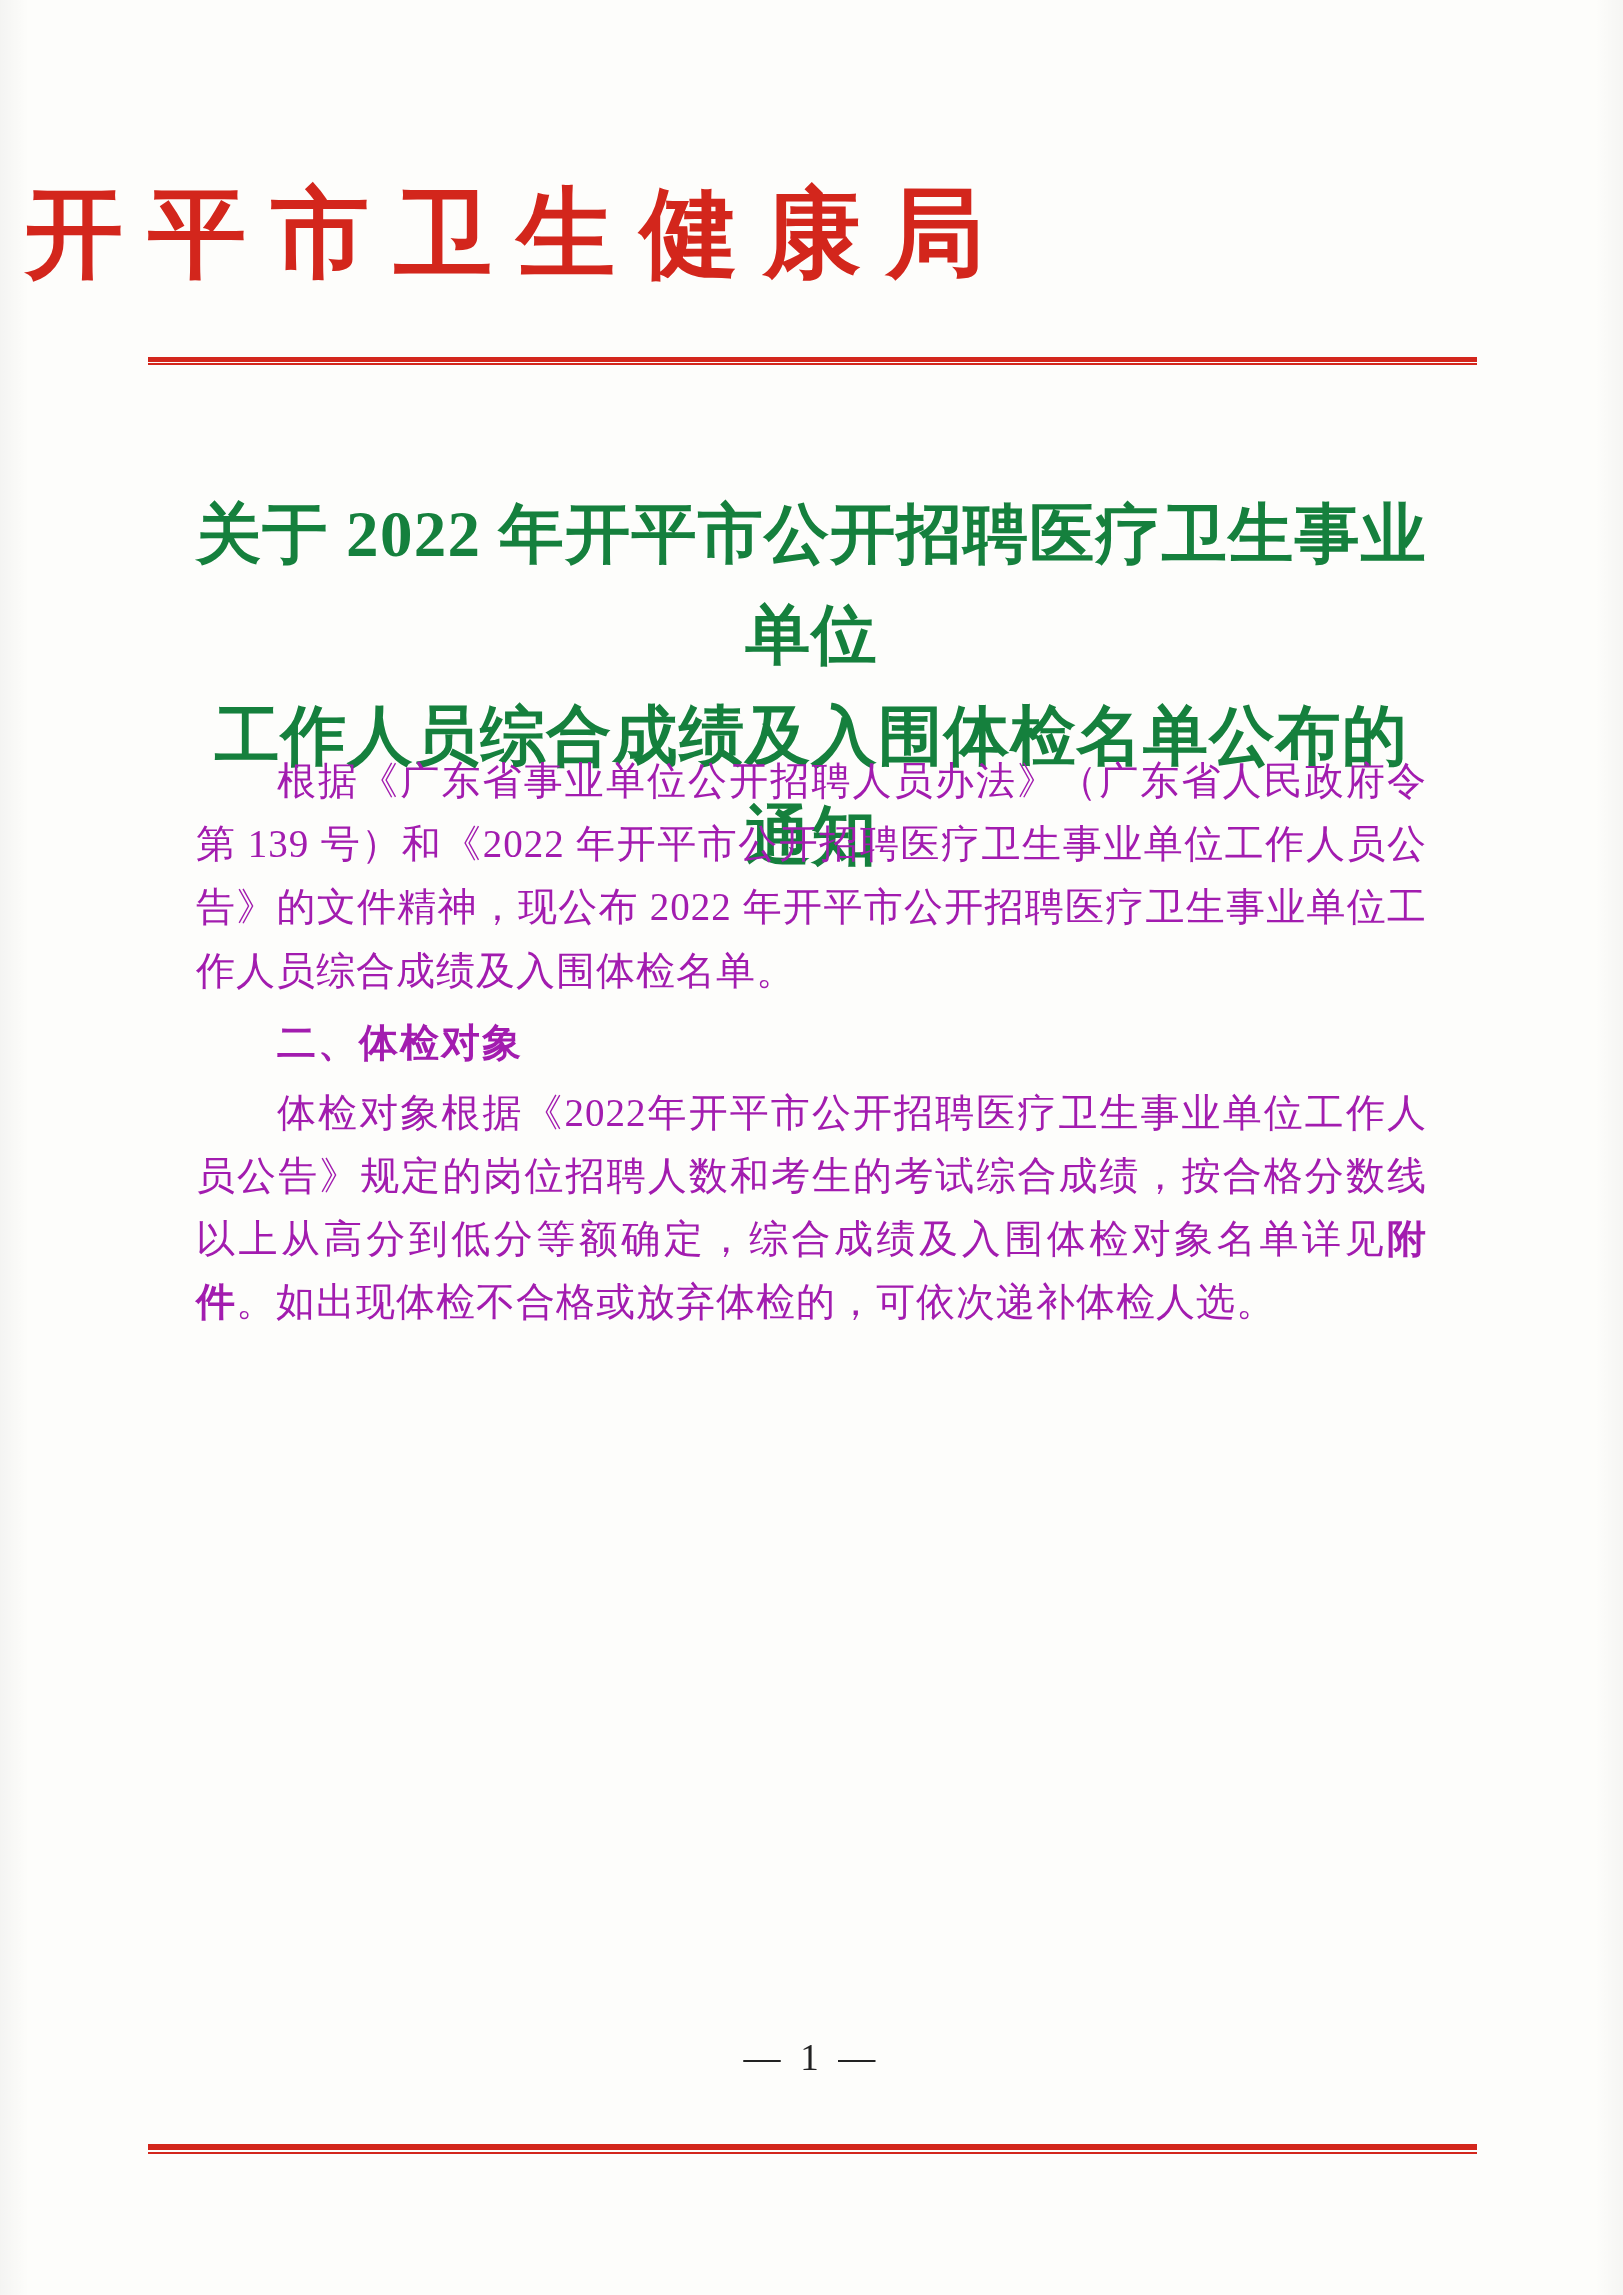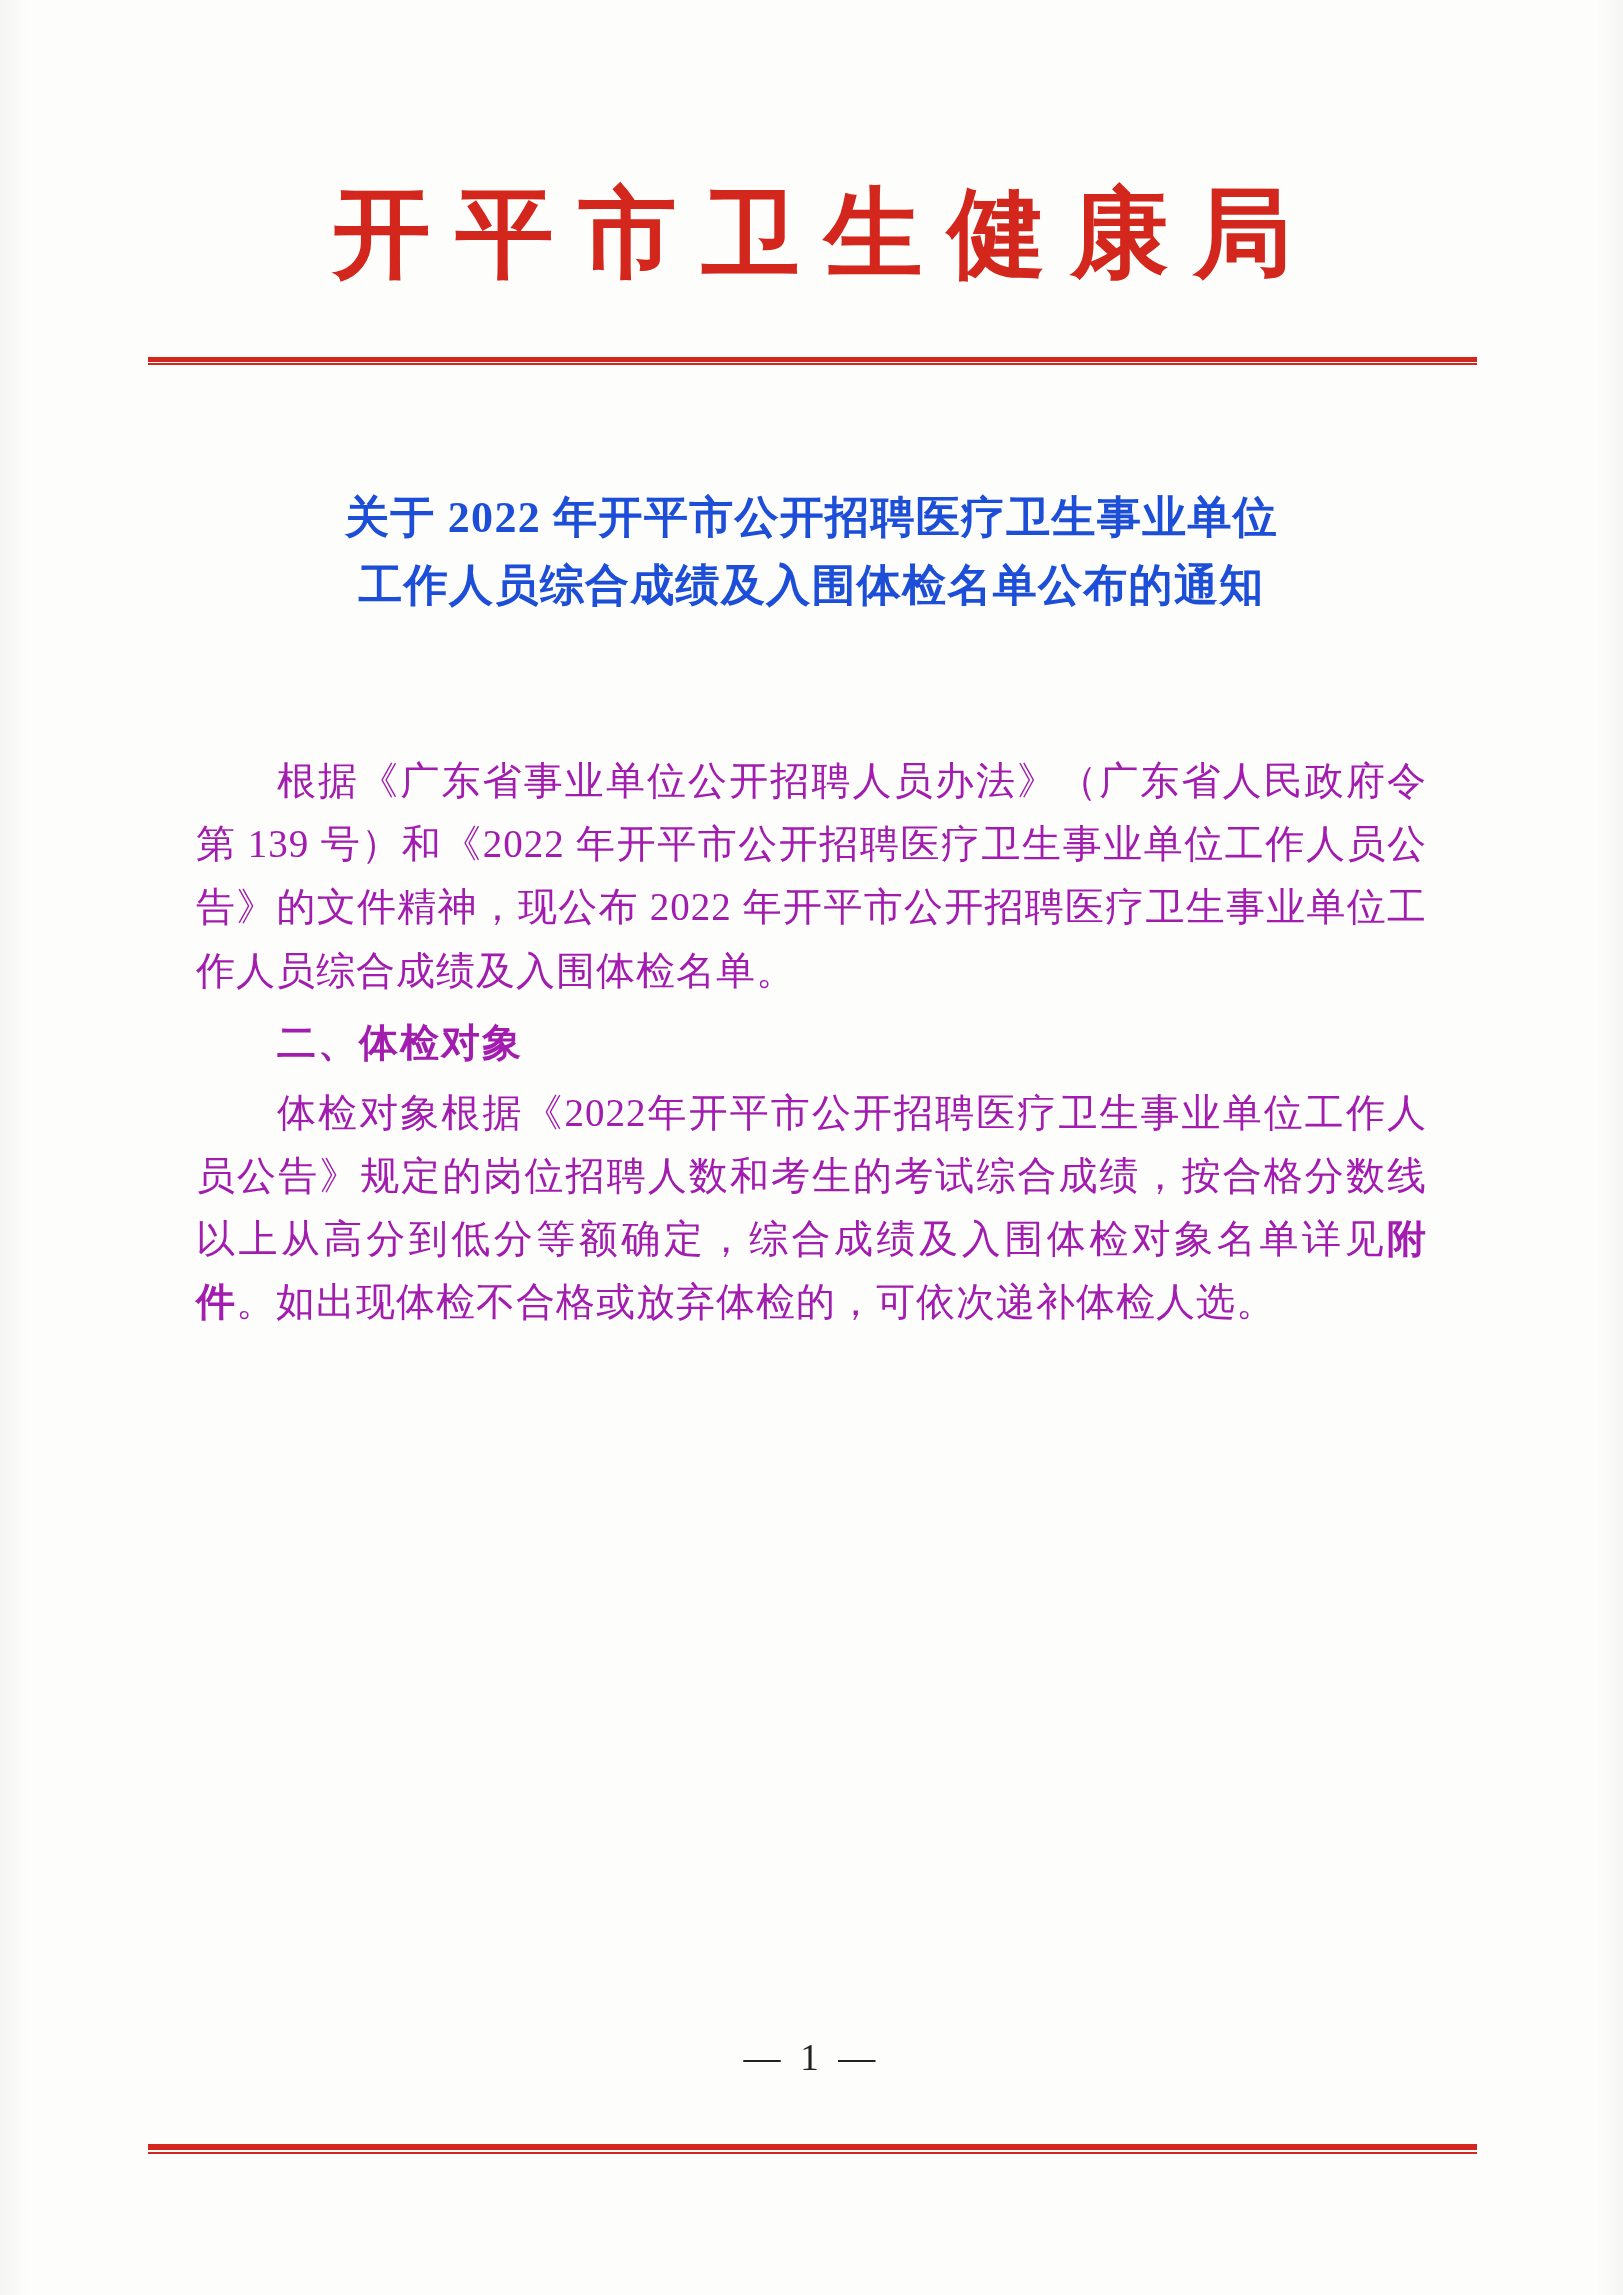--- a/index.html
+++ b/index.html
@@ -23,21 +23,20 @@
     height: 2295px;
     background: #fdfdfb;
   }
 
   
   .letterhead {
     position: absolute;
     left: 0;
     top: 183px;
     width: 1624px;
-    text-align: center;
   }
   .letterhead-title {
     font-family: "Liberation Serif", "DejaVu Serif", serif;
     font-weight: bold;
     font-size: 98px;
     line-height: 1.05;
     letter-spacing: 25px;
     color: #d3261c;
     text-indent: 25px;
     white-space: nowrap;
@@ -66,24 +65,24 @@
   #top-rule { top: 357px; }
 
   
   .doc-title {
     position: absolute;
     left: 183px;
     top: 484px;
     width: 1257px;
     text-align: center;
     font-weight: bold;
-    font-size: 44px;
+    font-size: 65px;
     line-height: 1.55;
     letter-spacing: 1.3px;
-    color: #1d4ed8;
+    color: #15803d;
   }
 
   
   .body-text {
     position: absolute;
     left: 196px;
     top: 749px;
     width: 1231px;
     font-size: 39px;
     line-height: 1.62;

